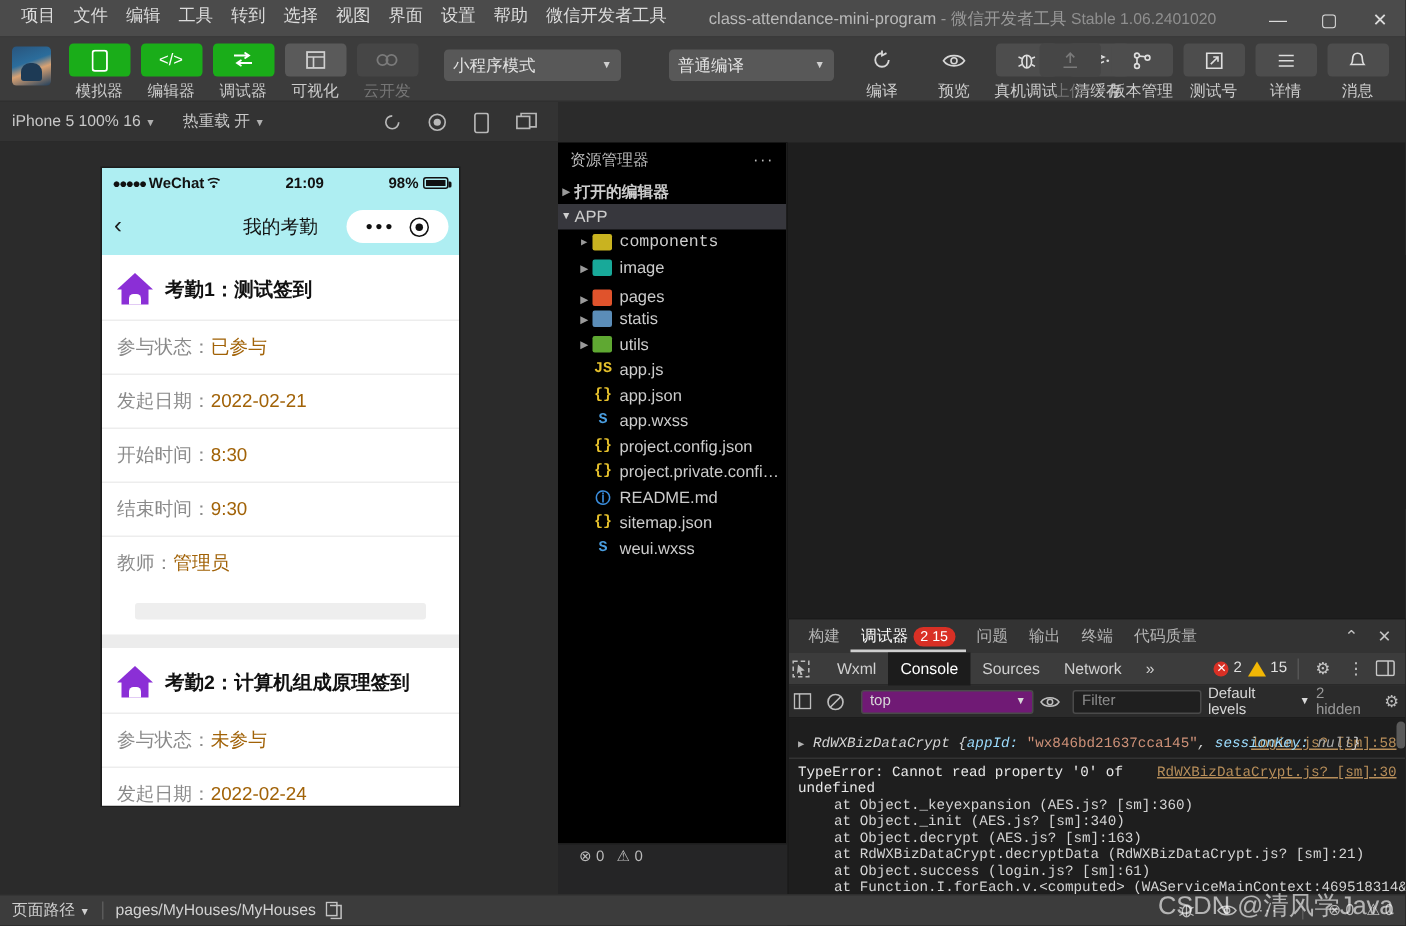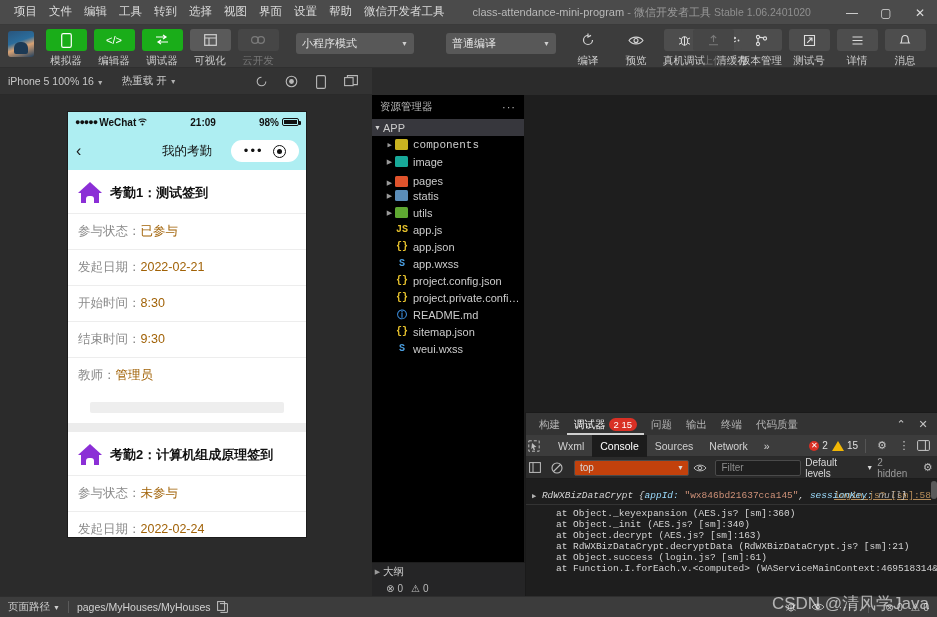--- a/index.html
+++ b/index.html
@@ -231,21 +231,21 @@
               border-bottom:10px solid #f2b705;}
   .vsep { width:1px; height:14px; background:#555; margin:0 3px; }
   .ricon { width:18px; text-align:center; color:#c8c8c8; font-size:11px;}
 
   .dt-filter {
     height: 22px; display:flex; align-items:center; background:#2b2b2b;
     border-bottom: 1px solid #1c1c1c; padding-left: 3px; gap: 4px;
   }
   .dt-filter .fi2 { width: 19px; text-align:center; color:#bdbdbd; font-size:11px; }
   .ctx-select {
-    width: 118px; height: 16px; background:#c2410c; border:1px solid #4a4a4a;
+    width: 118px; height: 16px; background:#701a75; border:1px solid #4a4a4a;
     border-radius:2px; font-size:10px; color:#d8d8d8; display:flex; align-items:center;
     padding: 0 5px; position:relative;
   }
   .ctx-select .caret { position:absolute; right:4px; font-size:7px; }
   .filter-box {
     width: 88px; height: 16px; background:#1f1f1f; border:1px solid #4a4a4a;
     border-radius:2px; font-size:10px; color:#8d8d8d; display:flex; align-items:center; padding:0 5px;
   }
   .levels { font-size:10px; color:#d8d8d8; display:flex; align-items:center; gap:3px;}
   .hidden-count { font-size:10px; color:#9a9a9a; }
@@ -579,20 +579,24 @@
     </div>
   </div>
 
   <div class="editor-empty"></div>
 
   <div class="explorer">
     <div class="exp-head">
       <span>资源管理器</span>
       <span class="dots3">···</span>
     </div>
+    <div class="exp-row section">
+      <span class="arrow">▶</span>
+      <span>打开的编辑器</span>
+    </div>
     <div class="exp-row app">
       <span class="arrow open">▼</span>
       <span>APP</span>
     </div>
 
     <div class="exp-row" style="padding-left:12px;font-family:Liberation Mono, monospace;">
       <span class="arrow">▶</span>
       <span class="fi" style="background:#c9b320;"></span>
       <span class="fname">components</span>
     </div>
@@ -644,24 +648,20 @@
     <div class="exp-row" style="padding-left:23px;">
       <span class="ficon" style="color:#e5c02c;">{}</span>
       <span class="fname">sitemap.json</span>
     </div>
     <div class="exp-row" style="padding-left:23px;">
       <span class="ficon" style="color:#4a9ee0;">S</span>
       <span class="fname">weui.wxss</span>
     </div>
 
     <div class="outline">
-      <div class="orow">
-        <span class="arrow">▶</span>
-        <span>大纲</span>
-      </div>
       <div class="ostat">
         <span>⊗</span>
         <span>0</span>
         <span style="margin-left:5px;">⚠</span>
         <span>0</span>
       </div>
     </div>
   </div>
 
   <div class="devtools">
@@ -749,20 +749,24 @@
       <div class="scroll-thumb"></div>
 
       <div class="cgroup">
         <div class="cline" style="height:11px;">
           <span class="src-link">login.js? [sm]:58</span>
         </div>
         <div class="cline"><span class="tri">▶</span> <span class="obj-name">RdWXBizDataCrypt</span> <span class="obj-name">{</span><span class="prop">appId:</span> <span class="str">"wx846bd21637cca145"</span><span class="obj-name">, </span><span class="prop">sessionKey:</span> <span class="nul">null</span><span class="obj-name">}</span></div>
       </div>
 
       <div style="margin-top:3px;">
+        <div class="cline" style="white-space:normal; padding-right:150px; line-height:11px;">
+          <span class="err-txt">TypeError: Cannot read property '0' of undefined</span>
+          <span class="src-link" style="top:0;">RdWXBizDataCrypt.js? [sm]:30</span>
+        </div>
         <div class="cline" style="padding-left:30px;">at Object._keyexpansion (AES.js? [sm]:360)</div>
         <div class="cline" style="padding-left:30px;">at Object._init (AES.js? [sm]:340)</div>
         <div class="cline" style="padding-left:30px;">at Object.decrypt (AES.js? [sm]:163)</div>
         <div class="cline" style="padding-left:30px;">at RdWXBizDataCrypt.decryptData (RdWXBizDataCrypt.js? [sm]:21)</div>
         <div class="cline" style="padding-left:30px;">at Object.success (login.js? [sm]:61)</div>
         <div class="cline" style="padding-left:30px;">at Function.I.forEach.v.&lt;computed&gt; (WAServiceMainContext:469518314&amp;v=</div>
       </div>
     </div>
   </div>
 

